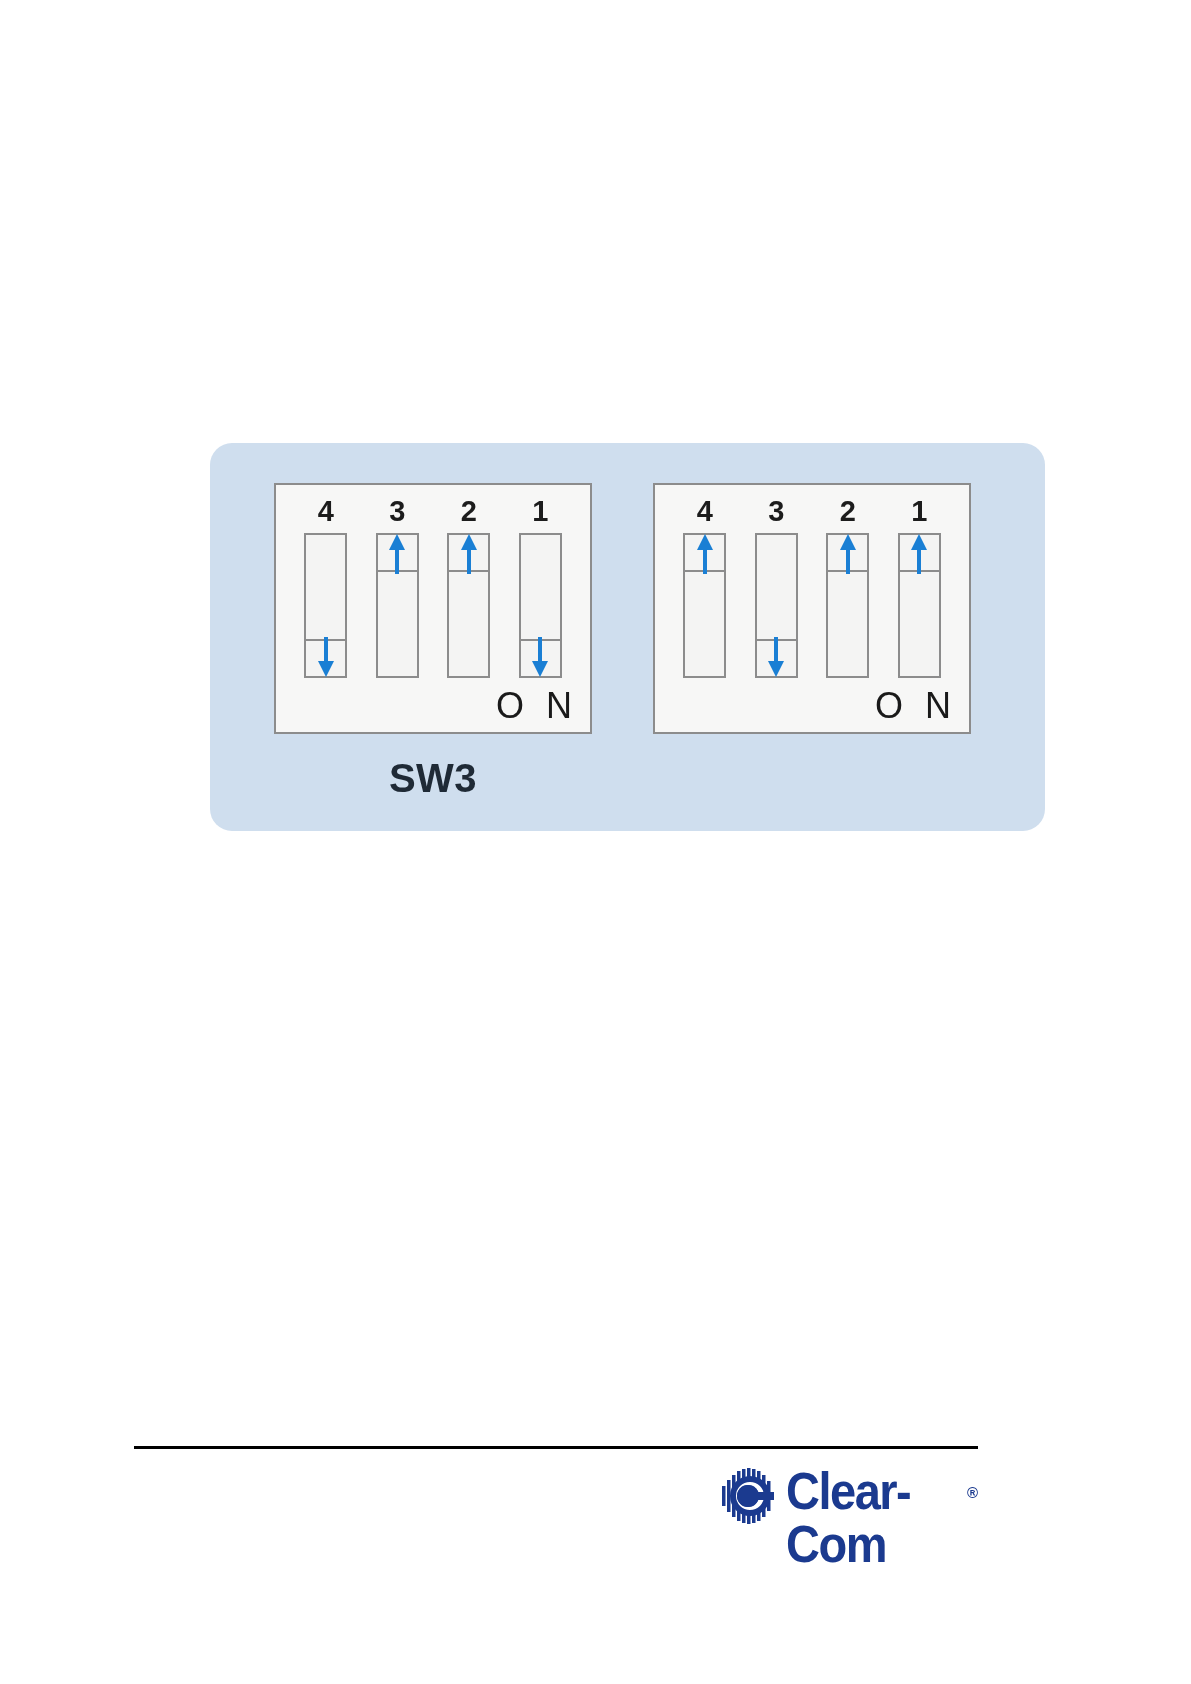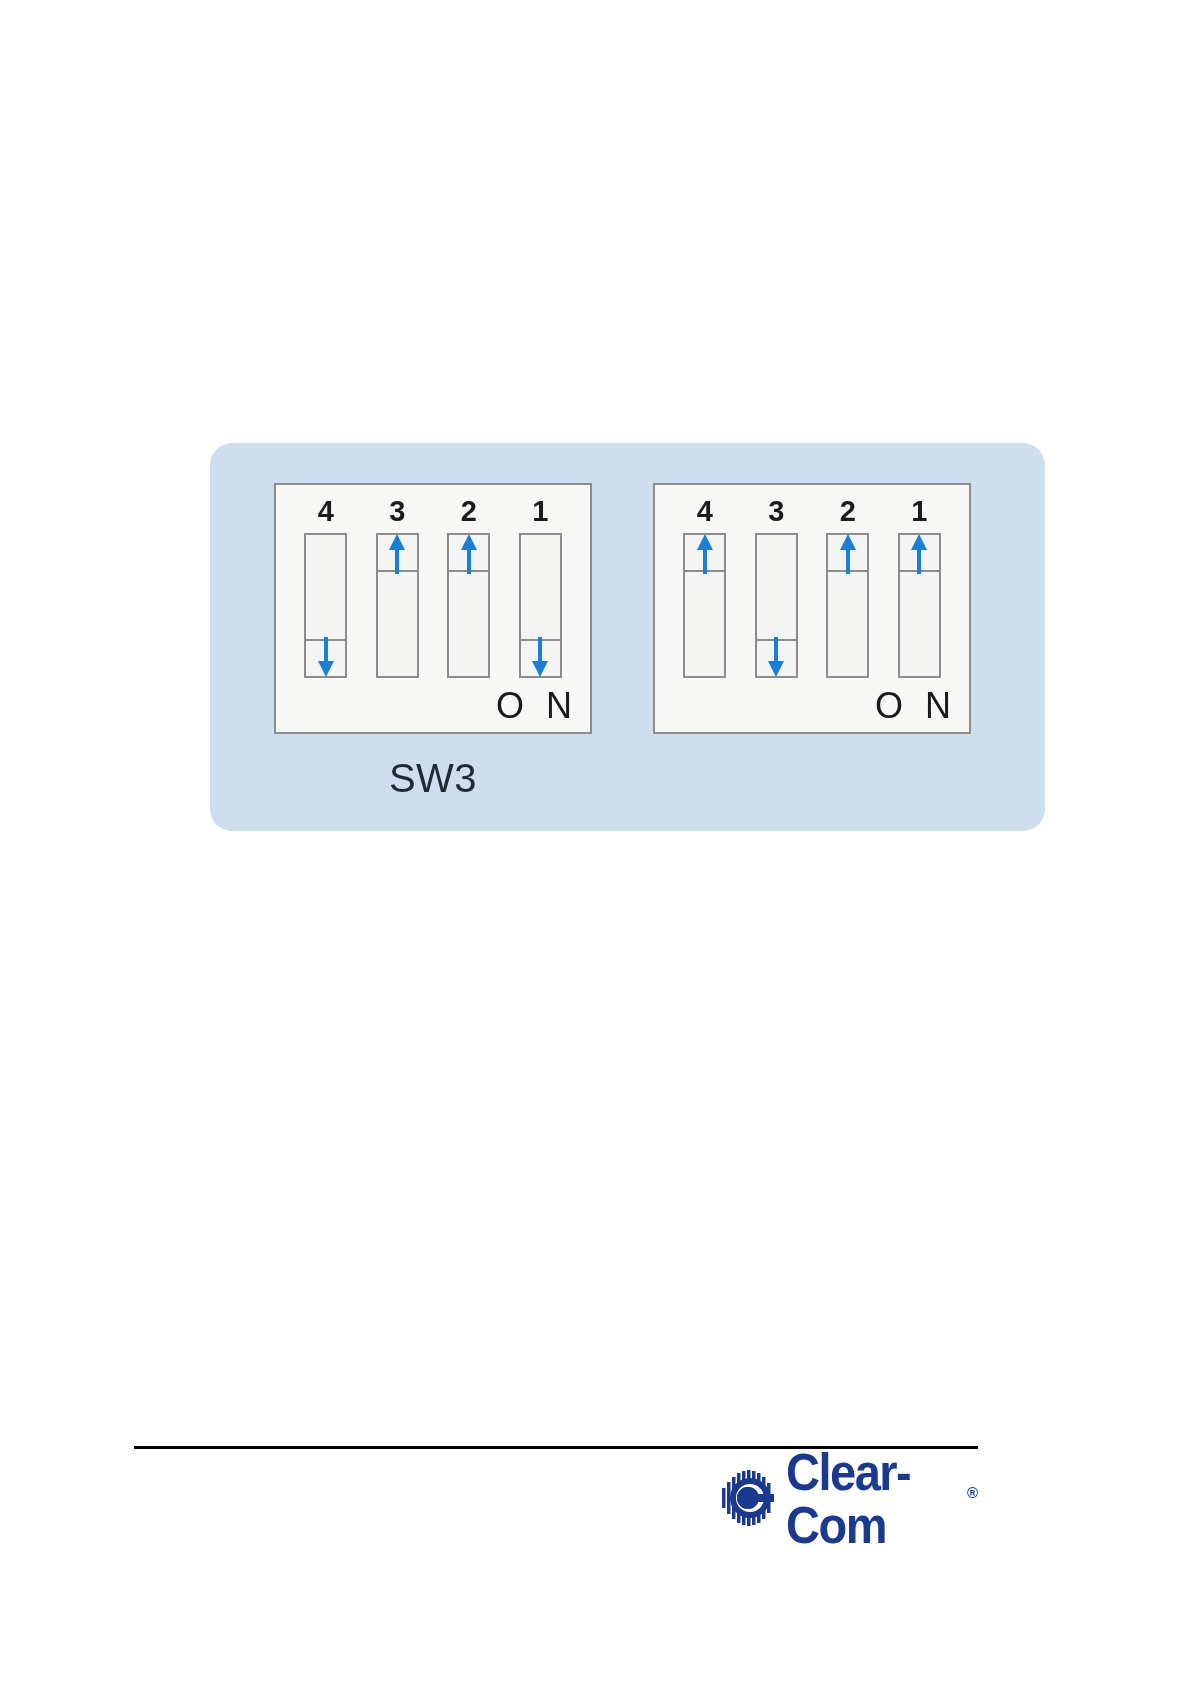--- a/index.html
+++ b/index.html
@@ -125,42 +125,41 @@
     font-weight: 400;
     color: #1a1a1a;
     line-height: 1;
   }
 
   .group-caption {
     margin-top: 22px;
     text-align: center;
     font-family: "Liberation Sans", sans-serif;
     font-size: 40px;
-    font-weight: 400;
+    font-weight: 700;
     color: #1f2a36;
     letter-spacing: 0.5px;
   }
 
   
   #footer-rule {
     position: absolute;
     left: 134px;
     top: 1446px;
     width: 844px;
     height: 0;
     border-top: 3px solid #000000;
   }
   #brand-logo {
     position: absolute;
     left: 722px;
     top: 1468px;
     width: 256px;
     height: 60px;
     display: flex;
-    align-items: center;
   }
   #logo-mark {
     width: 58px;
     height: 56px;
     flex: 0 0 auto;
     margin-right: 6px;
   }
   #logo-wordmark {
     font-family: "Liberation Sans", sans-serif;
     font-size: 47px;

